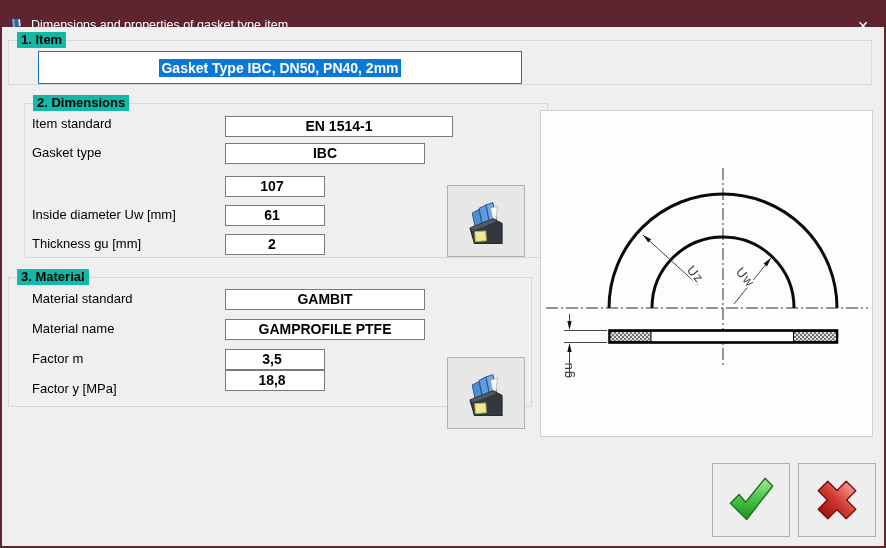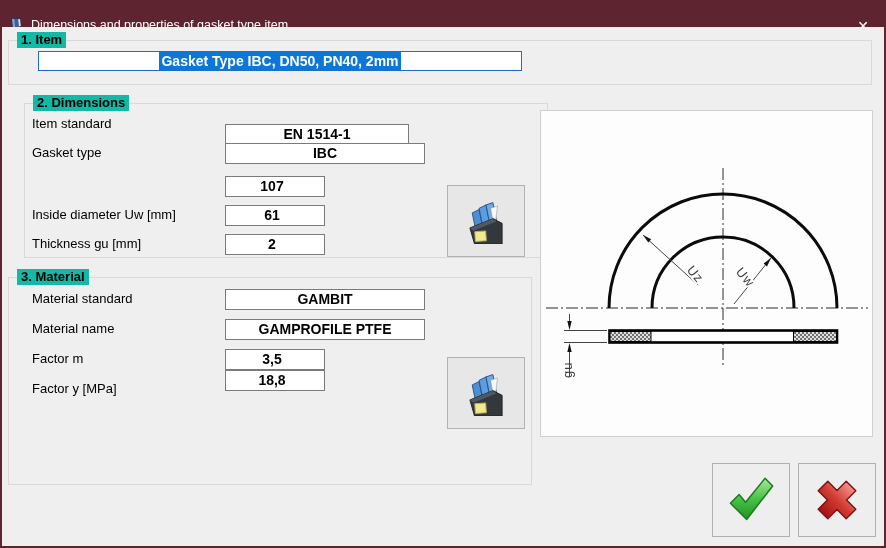--- a/index.html
+++ b/index.html
@@ -21,21 +21,21 @@
   
   .groupbox { position:absolute; border:1px solid #d9d9d9; }
   .groupbox > .gb-label { position:absolute; top:-9px; left:8px; background:#14b8a6; padding:0 4px; font-size:13px; font-weight:bold; color:#000; line-height:16px; white-space:nowrap; }
 
   .row-label { position:absolute; font-size:13px; color:#000; height:20px; line-height:20px; white-space:nowrap; }
   .field { position:absolute; height:21px; background:#ffffff; border:1px solid #7b7b7b; font-size:14px; font-weight:bold; color:#000; line-height:19px; }
   .field.center { text-align:center; }
   .field.rightal { text-align:center; padding-right:6px; }
 
   
-  .item-field { position:absolute; left:38px; top:51px; width:484px; height:20px; background:#ffffff; border:1px solid #1a70c2; display:flex; align-items:center; justify-content:center; }
+  .item-field { position:absolute; left:38px; top:51px; width:484px; height:33px; background:#ffffff; border:1px solid #1a70c2; display:flex; align-items:center; justify-content:center; }
   .item-field .sel { background:#0a77d9; color:#ffffff; font-size:14px; font-weight:bold; line-height:18px; padding:0 2px; white-space:nowrap; }
 
   
   .cat-btn { position:absolute; width:78px; height:72px; background:#e7e7e7; border:1px solid #b2b2b2; display:flex; align-items:center; justify-content:center; cursor:pointer; }
 
   
   .drawpanel { position:absolute; left:540px; top:110px; width:333px; height:327px; background:#fdfdfd; border:1px solid #d0d0d0; }
 
   
   .big-btn { position:absolute; top:463px; width:78px; height:74px; background:#eeeeee; border:1px solid #b0b0b0; display:flex; align-items:center; justify-content:center; cursor:pointer; }
@@ -70,21 +70,21 @@
   </div>
   <div class="item-field">
     <span class="sel">Gasket Type IBC, DN50, PN40, 2mm</span>
   </div>
 
   <div class="groupbox" style="left:24px; top:103px; width:524px; height:155px;">
     <span class="gb-label">2. Dimensions</span>
   </div>
 
   <div class="row-label" style="left:32px; top:114px;">Item standard</div>
-  <div class="field center" style="left:225px; top:124px; width:184px;">EN 1514-1</div>
+  <div class="field center" style="left:225px; top:116px; width:228px;">EN 1514-1</div>
 
   <div class="row-label" style="left:32px; top:143px;">Gasket type</div>
   <div class="field center" style="left:225px; top:143px; width:200px;">IBC</div>
 
   <div class="field rightal" style="left:225px; top:176px; width:100px;">107</div>
 
   <div class="row-label" style="left:32px; top:205px;">Inside diameter Uw [mm]</div>
   <div class="field rightal" style="left:225px; top:205px; width:100px;">61</div>
 
   <div class="row-label" style="left:32px; top:234px;">Thickness gu [mm]</div>
@@ -95,21 +95,21 @@
       <polygon points="8,13 14,10 19,35 13,37" fill="#4d8fd6" stroke="#28507e" stroke-width="0.8"></polygon>
       <polygon points="14,9 20,6 25,32 19,34" fill="#5b9ce2" stroke="#28507e" stroke-width="0.8"></polygon>
       <polygon points="20,6 26,4 31,29 25,31" fill="#6faae8" stroke="#28507e" stroke-width="0.8"></polygon>
       <polygon points="24,9 30,7 28.5,19 25.5,17" fill="#fafafa" stroke="#9a9a9a" stroke-width="0.5"></polygon>
       <polygon points="6,26 26,18 34,22 34,40 10,40" fill="#33383d" stroke="#1e2125" stroke-width="0.8"></polygon>
       <polygon points="6,26 26,18 29,20.5 9,28.5" fill="#515960"></polygon>
       <rect x="10.5" y="29" width="9.5" height="8.5" fill="#efe98f" stroke="#b9b35f" stroke-width="0.8" transform="rotate(-4 15 33)"></rect>
     </svg>
   </div>
 
-  <div class="groupbox" style="left:8px; top:277px; width:524px; height:208px;">
+  <div class="groupbox" style="left:8px; top:277px; width:524px; height:130px;">
     <span class="gb-label">3. Material</span>
   </div>
 
   <div class="row-label" style="left:32px; top:289px;">Material standard</div>
   <div class="field center" style="left:225px; top:289px; width:200px;">GAMBIT</div>
 
   <div class="row-label" style="left:32px; top:319px;">Material name</div>
   <div class="field center" style="left:225px; top:319px; width:200px;">GAMPROFILE PTFE</div>
 
   <div class="row-label" style="left:32px; top:349px;">Factor m</div>

